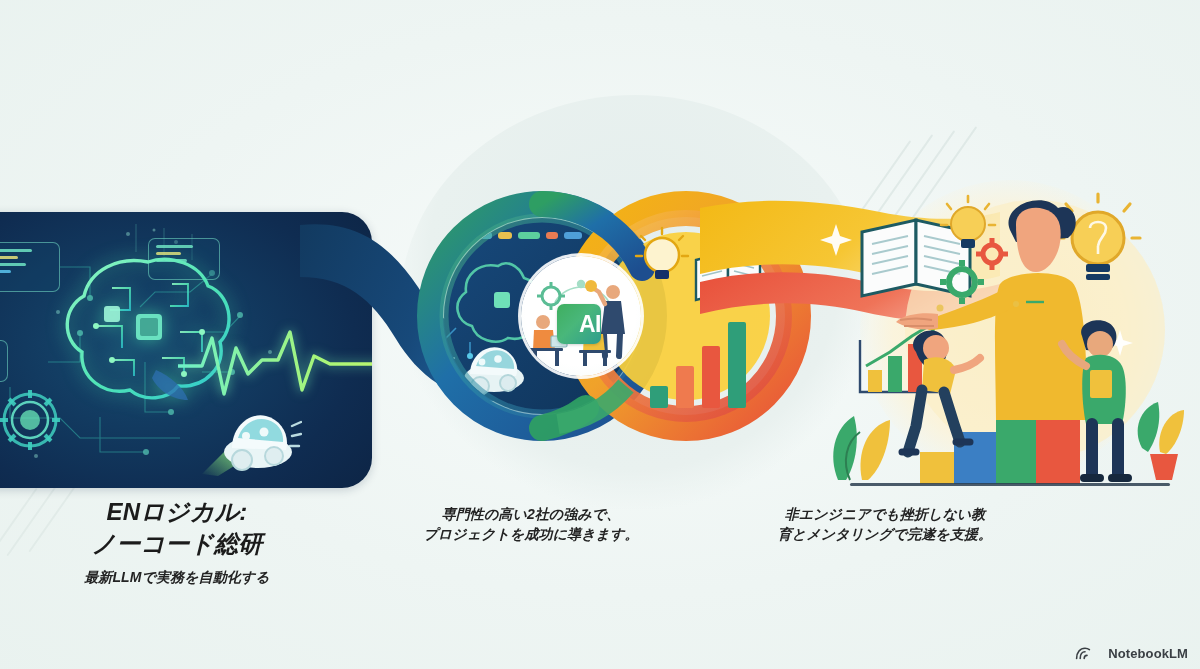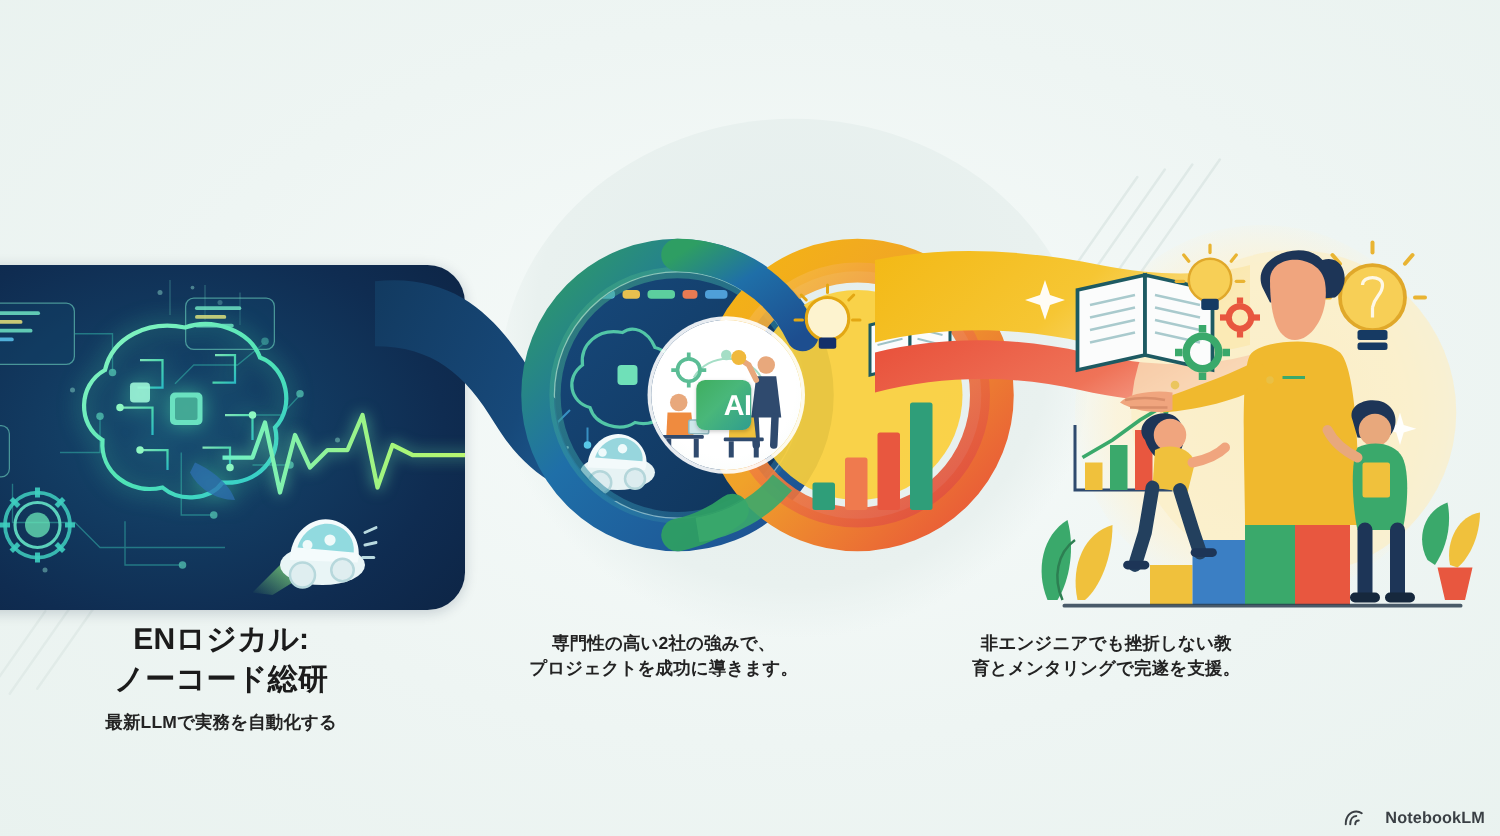--- a/index.html
+++ b/index.html
@@ -201,20 +201,21 @@
     background: #2c3e50;
     opacity: .85;
   }
 
   
   .captions {
     position: absolute;
     left: 0; top: 496px;
     width: 1062px; height: 150px;
     display: flex;
+    font-style: italic;
   }
   .col {
     flex: 1 1 0;
     text-align: center;
     padding: 0 10px;
     box-sizing: border-box;
   }
   .col h3 {
     margin: 0;
     font-size: 24px;
@@ -230,21 +231,21 @@
     line-height: 1.45;
     color: #232323;
     letter-spacing: .1px;
   }
 
   
   .watermark {
     position: absolute;
     right: 12px; bottom: 8px;
     display: flex;
-    align-items: flex-end;
+    align-items: flex-start;
     gap: 17px;
     color: #3a3f44;
     font-size: 13px;
     font-weight: 700;
     letter-spacing: .1px;
   }
   .watermark svg { display: block; }
 </style>
 </head>
 <body>

